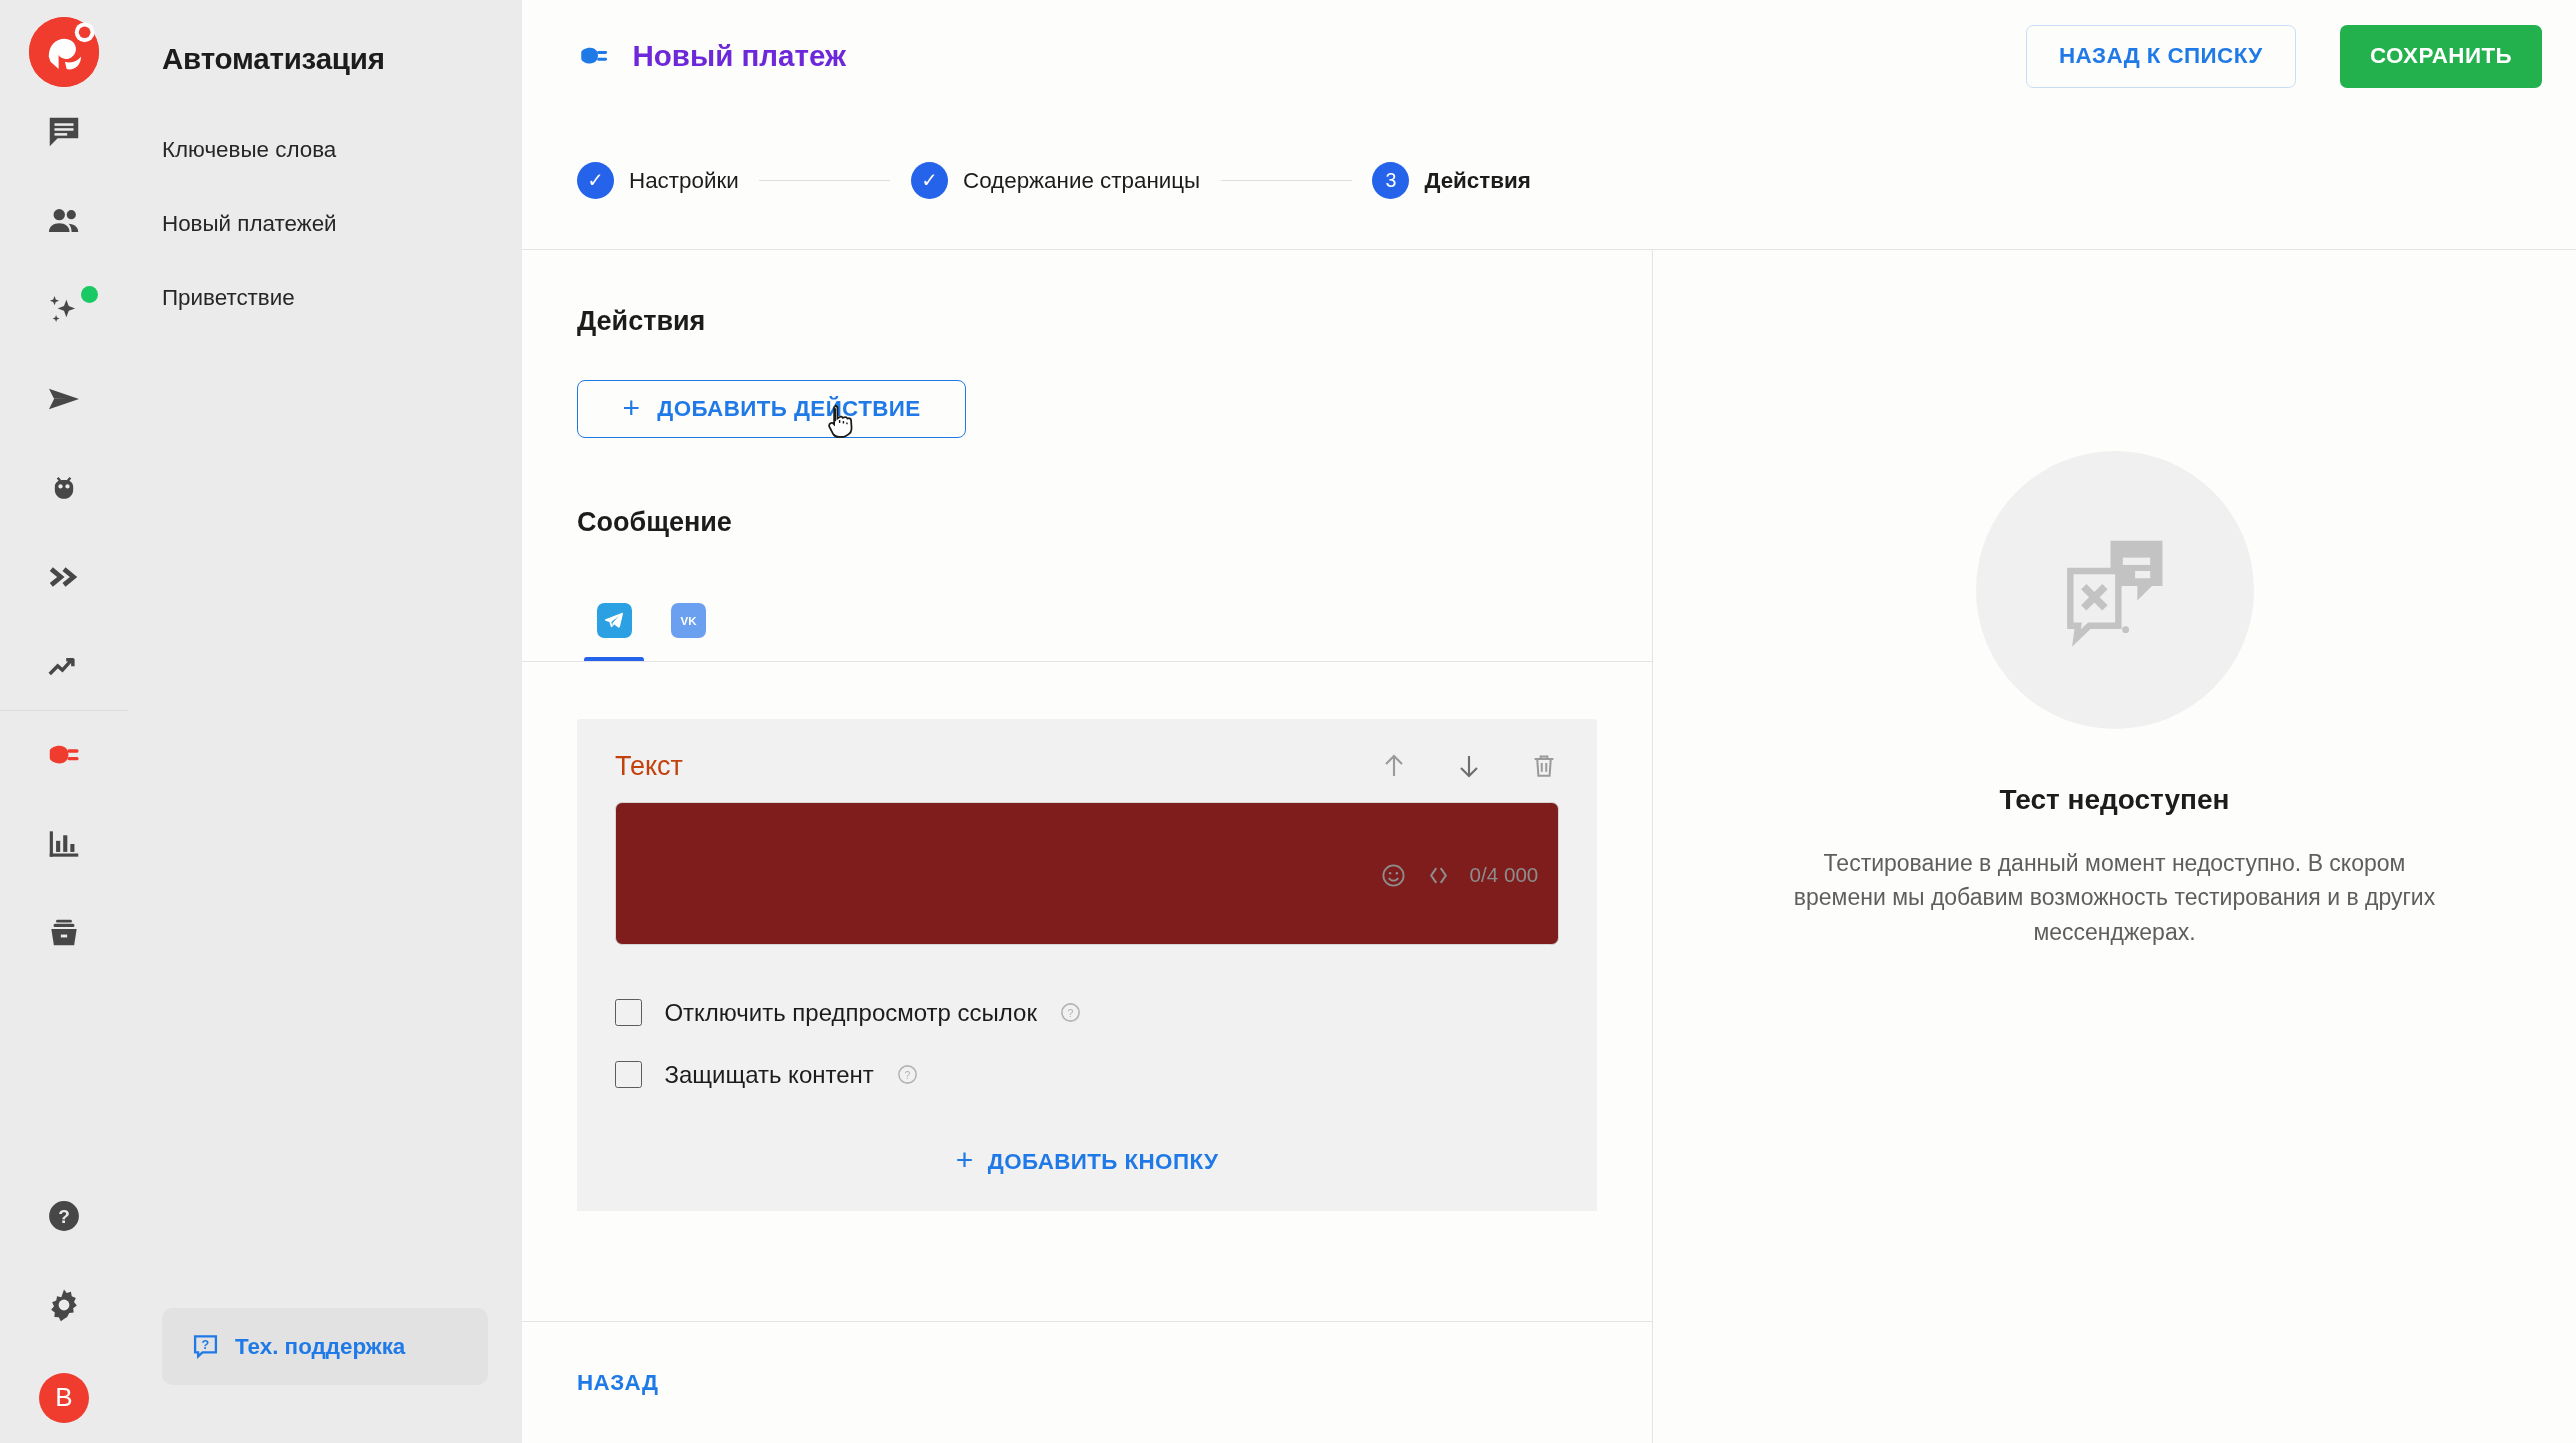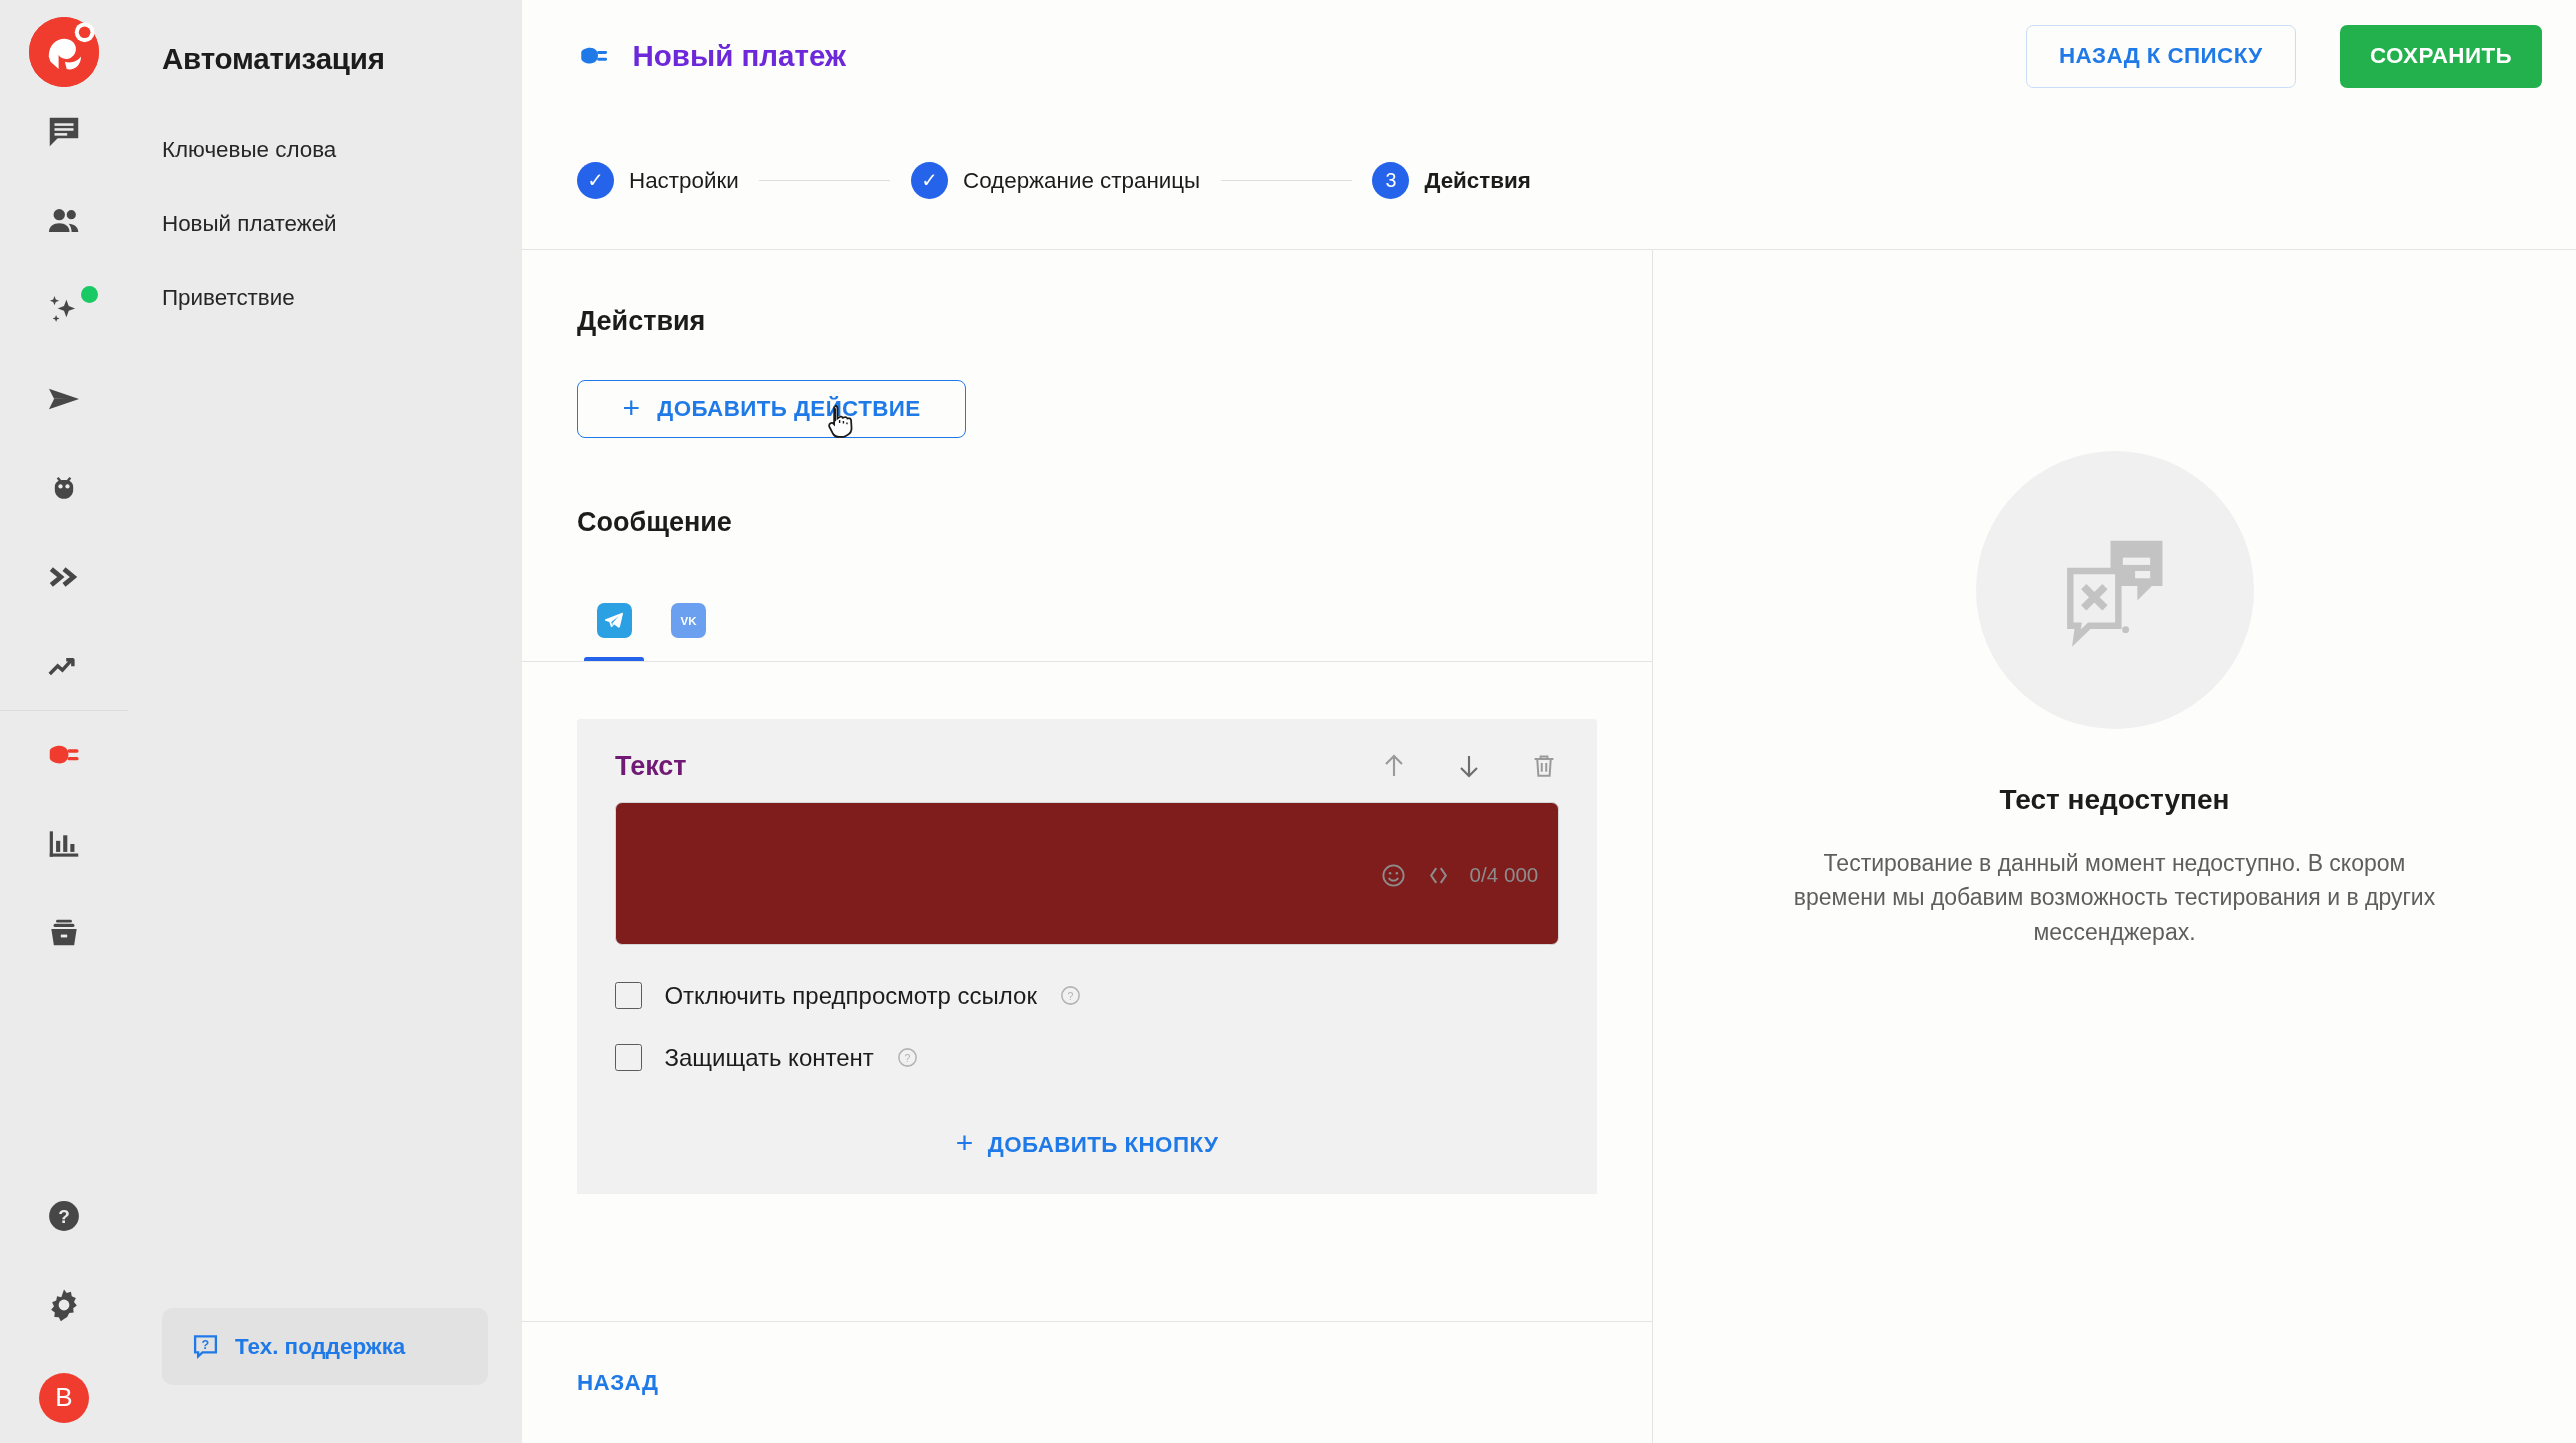--- a/index.html
+++ b/index.html
@@ -124,33 +124,33 @@
   .tab .badge { width: 35px; height: 35px; border-radius: 7.2px; display: flex; align-items: center; justify-content: center; }
   .tab.active::after {
     content: ""; position: absolute; left: 7.2px; right: 7.2px; bottom: 0;
     height: 4.5px; background: #2563eb; border-radius: 2.7px 2.7px 0 0;
   }
   .tabs-rule { height: 0.9px; background: #e4e4e4; margin-right: -55px; margin-left: -55px; }
 
   
   .msg-card { background: #f1f1f1; border-radius: 3.6px 3.6px 0 0; margin-top: 57px; padding: 32px 38px 0 38px; min-height: 268px; }
   .msg-card-head { display: flex; align-items: center; }
-  .msg-card-title { font-size: 27px; font-weight: bold; color: #701a75; }
+  .msg-card-title { font-size: 27px; font-weight: normal; color: #c2410c; }
   .msg-card-tools { margin-left: auto; display: flex; align-items: center; gap: 45px; }
   .tool { cursor: pointer; display: flex; }
   .textarea-box {
     margin-top: 20px; background: #7f1d1d; border: 1.2px solid #d6d6d6;
     border-radius: 7.2px; height: 143px; display: flex; flex-direction: row;
     padding: 16px 19.7px 12.5px 19.7px; cursor: text;
   }
   .ta-grow { flex: 1 1 auto; }
   .ta-foot { display: flex; align-items: center; gap: 18px; }
   .ta-count { margin-left: auto; font-size: 20.6px; color: #8d8d8d; }
   .check-row { display: flex; align-items: center; gap: 22.4px; margin-top: 34px; }
-  .check-row.first { margin-top: 37px; }
+  .check-row.first { margin-top: 54px; }
   .cbox { width: 27px; height: 27px; border: 1.8px solid #5c5c5c; border-radius: 2.7px; cursor: pointer; flex: 0 0 27px; }
   .check-label { font-size: 24px; color: #1c1c1c; }
   .helpc { cursor: pointer; display: flex; }
   .add-button-row {
     margin-top: 59px; display: flex; align-items: center; justify-content: center;
     gap: 14.3px; color: #1f7ae8; font-size: 22.4px; font-weight: bold;
     letter-spacing: 0.4px; cursor: pointer; padding-bottom: 36px;
   }
   .footbar {
     flex: 0 0 123px; height: 123px; border-top: 0.9px solid #e4e4e4;

